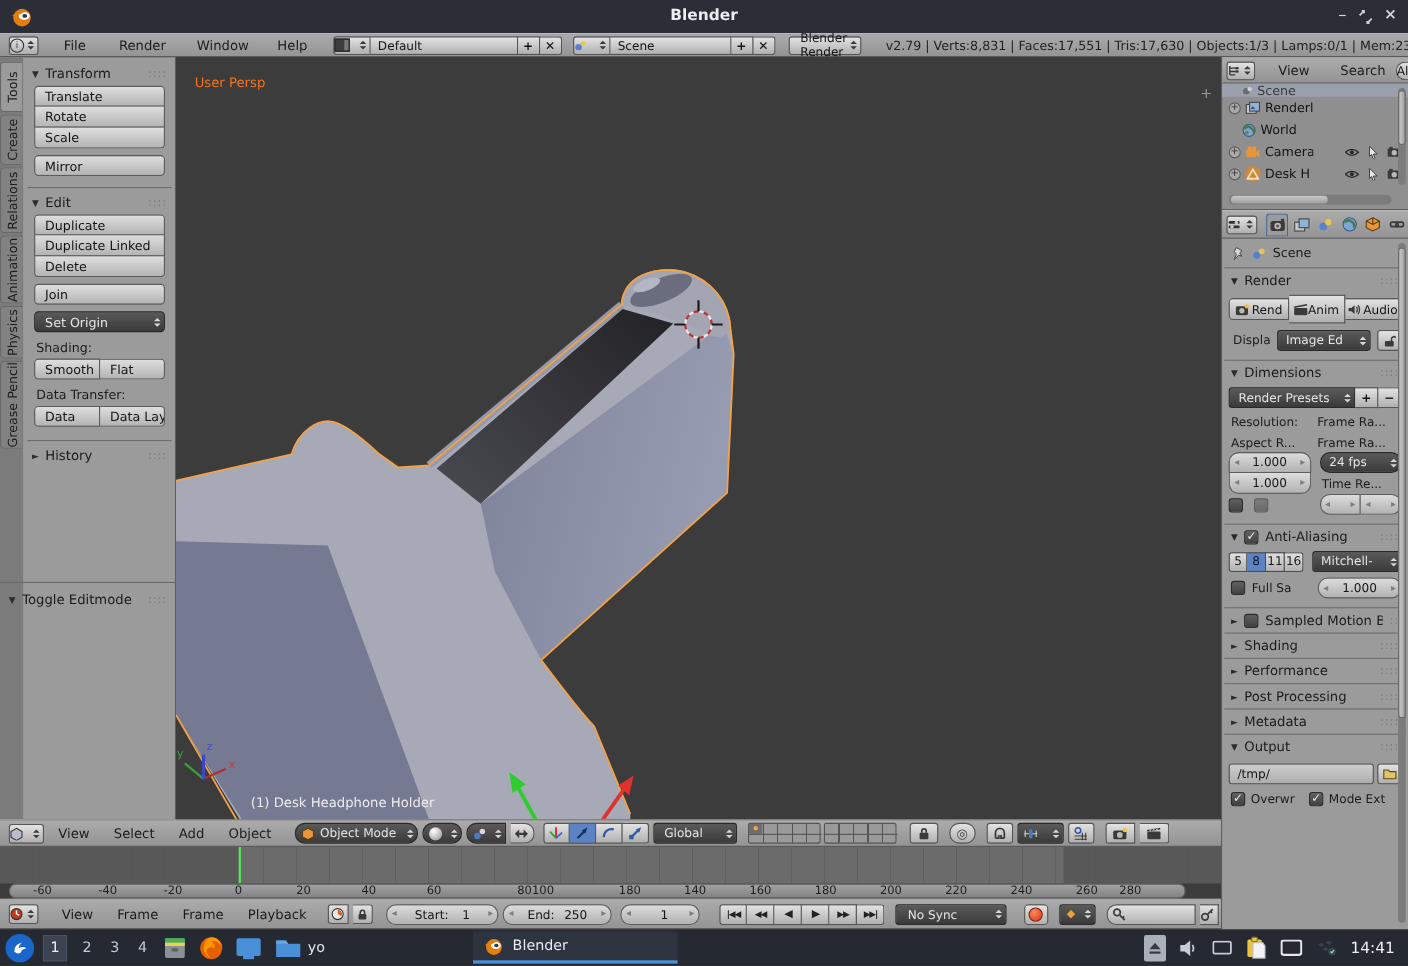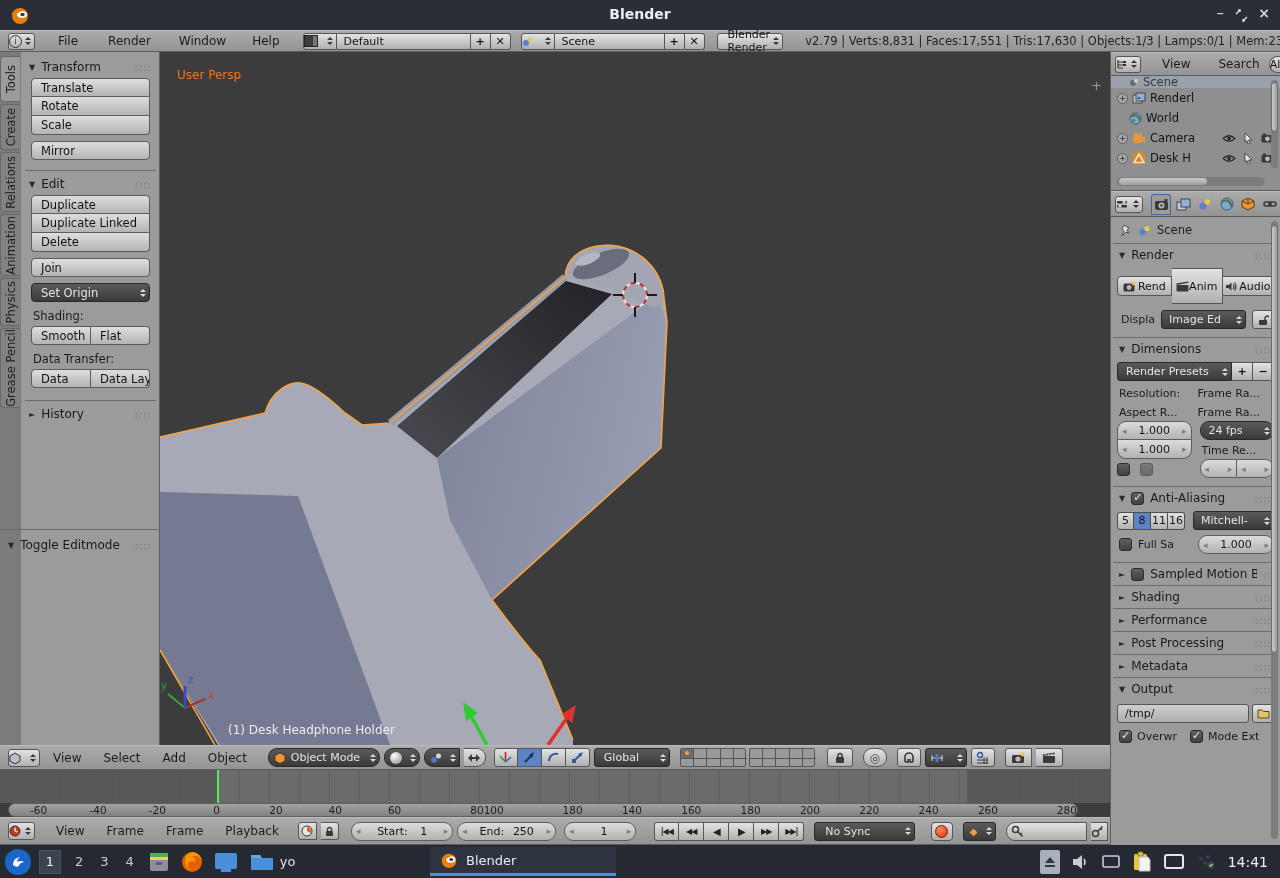--- a/index.html
+++ b/index.html
@@ -441,21 +441,21 @@
   <span style="flex:1;text-align:right;font-size:10.5px;color:#1d1d1d">80</span>
   <span style="flex:1;font-size:10.5px;color:#1d1d1d">100</span>
   <span style="flex:1;text-align:center;font-size:10.5px;color:#1d1d1d">180</span>
   <span style="flex:1;text-align:center;font-size:10.5px;color:#1d1d1d">140</span>
   <span style="flex:1;text-align:center;font-size:10.5px;color:#1d1d1d">160</span>
   <span style="flex:1;text-align:center;font-size:10.5px;color:#1d1d1d">180</span>
   <span style="flex:1;text-align:center;font-size:10.5px;color:#1d1d1d">200</span>
   <span style="flex:1;text-align:center;font-size:10.5px;color:#1d1d1d">220</span>
   <span style="flex:1;text-align:center;font-size:10.5px;color:#1d1d1d">240</span>
   <span style="flex:1;text-align:center;font-size:10.5px;color:#1d1d1d">260</span>
-  <span style="flex:1;text-align:right;font-size:10.5px;color:#1d1d1d">280</span>
+  <span style="flex:1;text-align:left;font-size:10.5px;color:#1d1d1d">280</span>
 </div>
 
 <div class="r hdr fx" style="left:0;top:817px;width:1110px;height:28px;padding-left:8px;gap:4px">
   <div class="btn" style="width:32px;height:18px">
     <span class="ico">
         <svg width="12" height="12">
           <circle cx="6" cy="6" r="5" fill="#c23a1e" stroke="#333"></circle>
           <path d="M6,6 L6,2.5 M6,6 L8.5,7" stroke="#fff" stroke-width="1.3"></path>
         </svg>
       </span>
@@ -721,21 +721,21 @@
   </div>
   <div class="fx" style="padding:2px 6px 6px">
     <div class="btn" style="flex:1.05;height:20px;border-radius:4px 0 0 4px;gap:2px">
       <svg width="13" height="11">
           <rect x="0.5" y="2.5" width="11" height="8" rx="1.5" fill="#3a3a3a"></rect>
           <circle cx="6" cy="6.5" r="2.4" fill="#b9b9b9"></circle>
           <circle cx="10.5" cy="2.5" r="2" fill="#f0c23c"></circle>
         </svg>
       <span>Rend</span>
     </div>
-    <div class="btn" style="flex:1;height:36px;border-radius:0;border-left:none;gap:0">
+    <div class="btn" style="flex:1;height:26px;border-radius:0;border-left:none;gap:0">
       <svg width="13" height="11">
           <rect x="0.5" y="4" width="12" height="6.5" rx="1" fill="#3a3a3a"></rect>
           <path d="M0.5,4 L12.5,1.8 L12,0.4 L0.2,2.6 Z" fill="#3a3a3a"></path>
         </svg>
       <span>Anim</span>
     </div>
     <div class="btn" style="flex:1;height:20px;border-radius:0 4px 4px 0;border-left:none;gap:2px">
       <svg width="12" height="11">
           <path d="M1,4 H3.5 L6.5,1.5 V9.5 L3.5,7 H1 Z" fill="#3a3a3a"></path>
           <path d="M8,3 Q10,5.5 8,8 M9.5,1.5 Q12.5,5.5 9.5,9.5" stroke="#3a3a3a" fill="none" stroke-width="1.2"></path>

